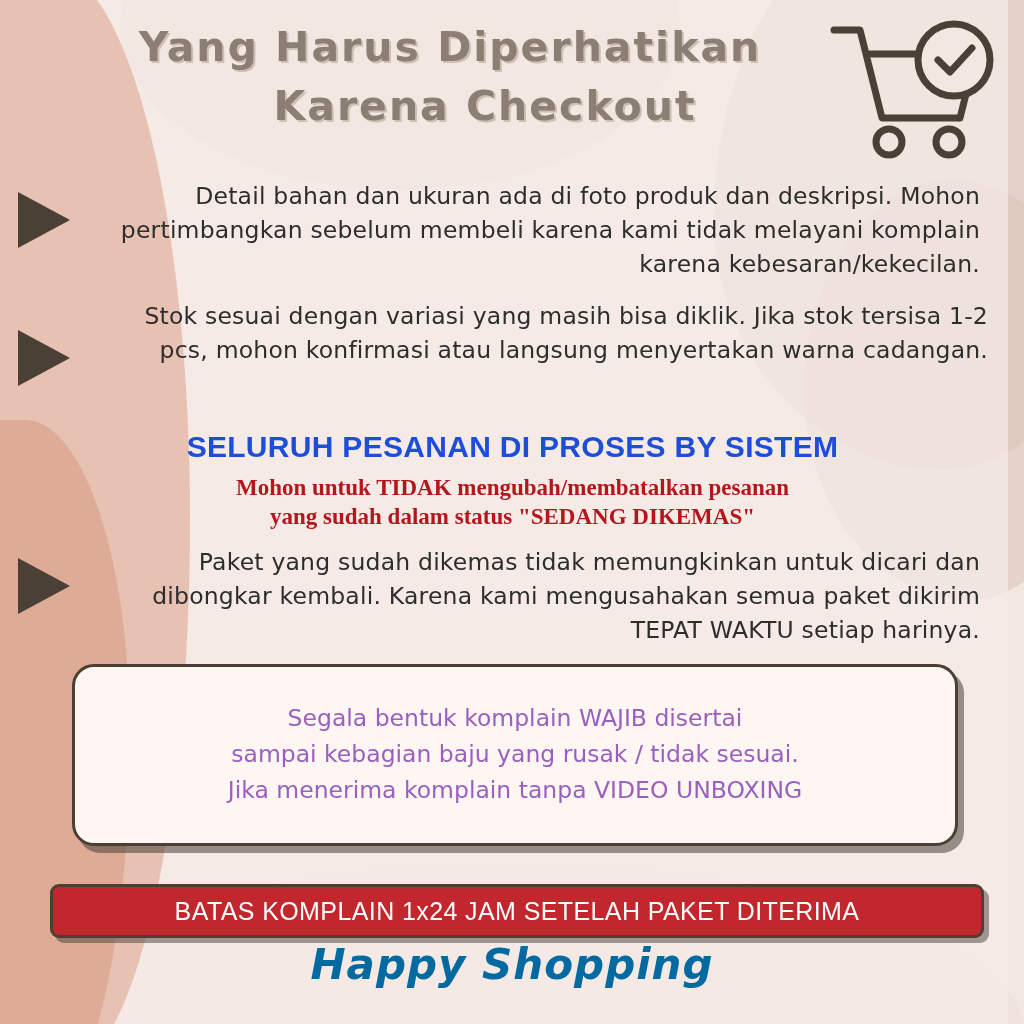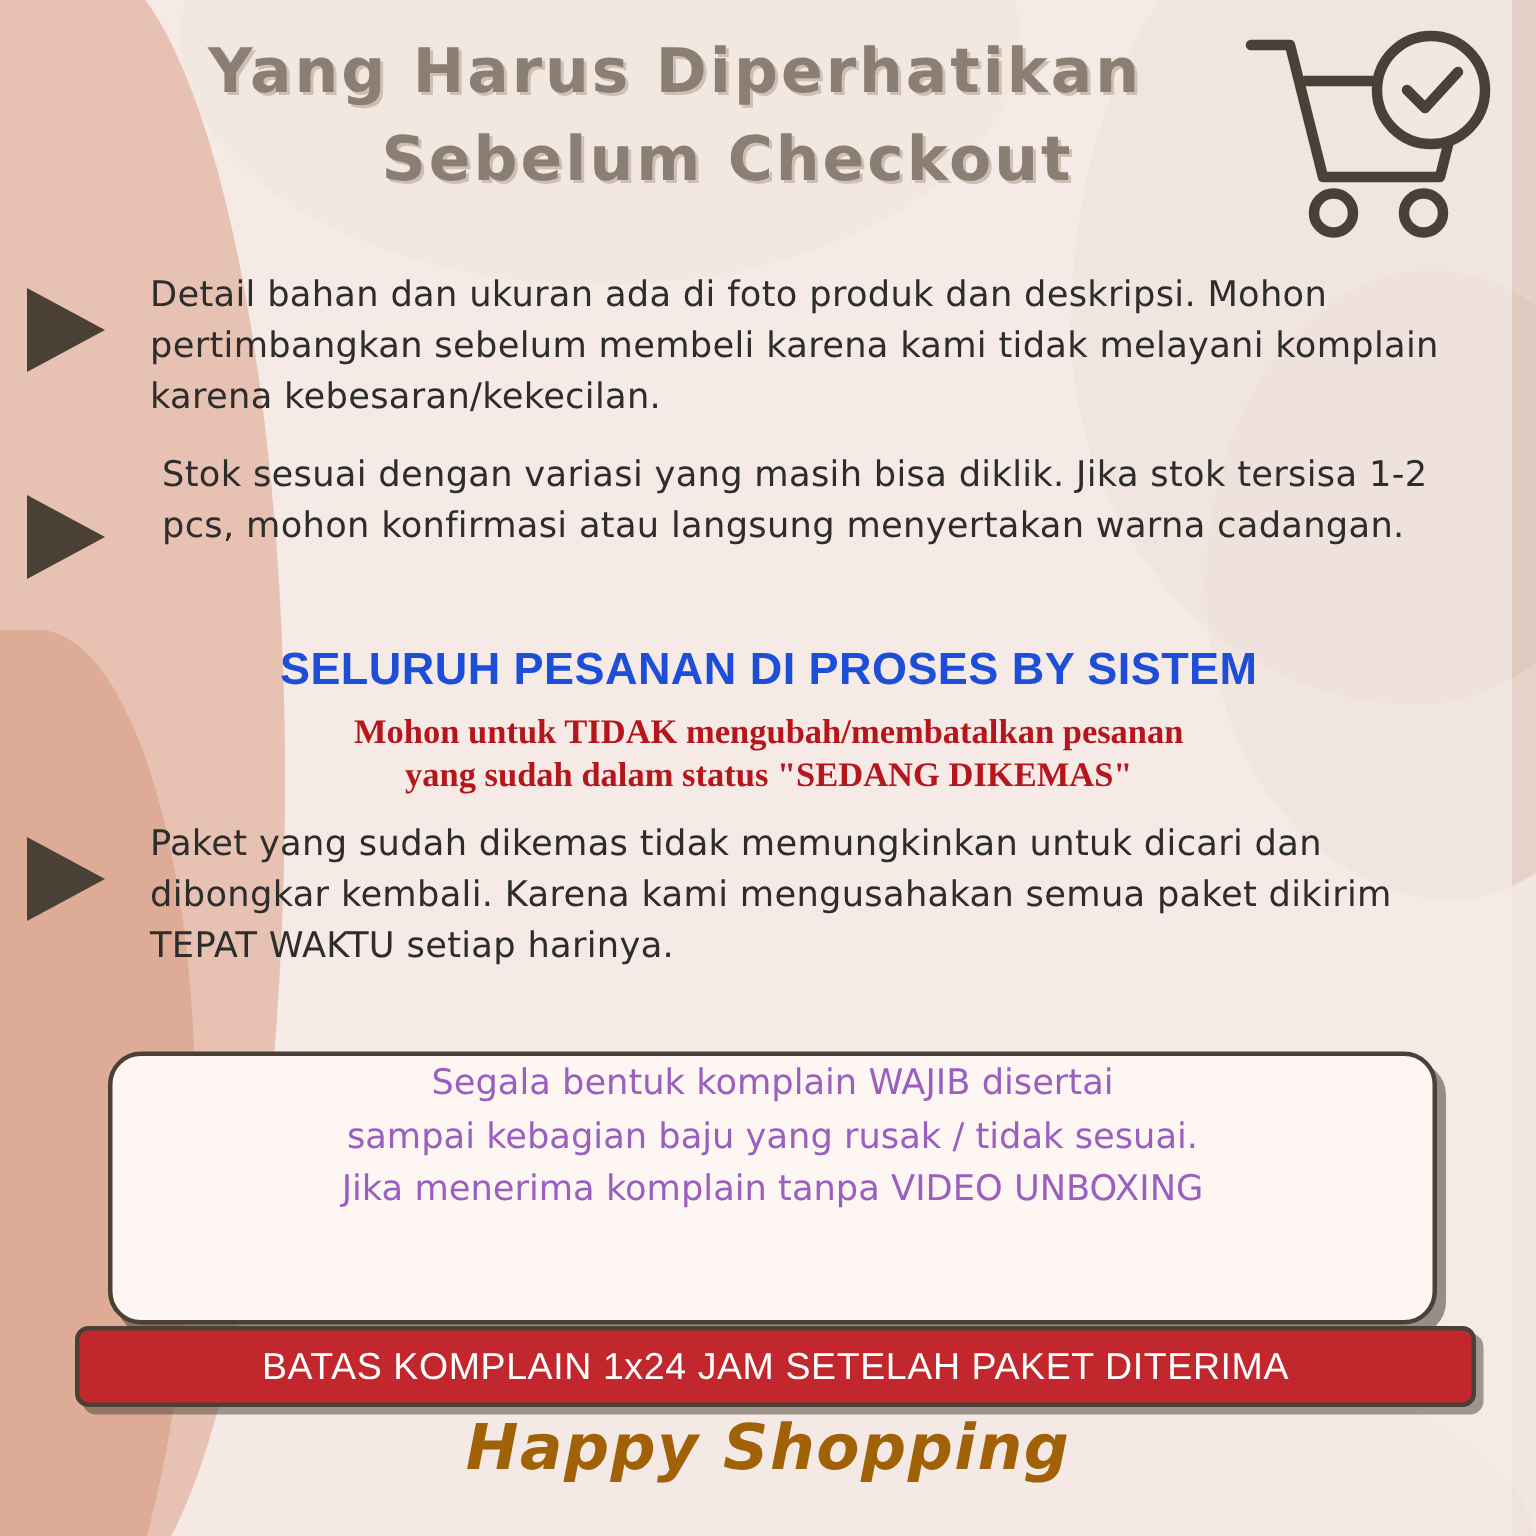--- a/index.html
+++ b/index.html
@@ -103,20 +103,21 @@
   .cart-icon {
     position: absolute;
     right: 28px; top: 14px;
     width: 170px; height: 155px;
   }
 
   .row {
     position: absolute;
     display: flex;
     align-items: flex-start;
+    text-align: right;
   }
   .arrow {
     width: 0; height: 0;
     border-top: 28px solid transparent;
     border-bottom: 28px solid transparent;
     border-left: 52px solid #4a4036;
     flex: none;
   }
   .para {
     font-family: "DejaVu Sans", sans-serif;
@@ -156,29 +157,29 @@
     font-family: Liberation Serif, serif;
     font-weight: bold;
     font-size: 23px;
     line-height: 1.25;
     margin-top: 10px;
     color: #b5161c;
   }
 
   .purple-box {
     position: absolute;
-    left: 72px; top: 701px;
+    left: 72px; top: 664px;
     width: 880px;
     height: 176px;
     background: #fdf6f2;
     border: 3px solid #4a4036;
     border-radius: 22px;
     box-shadow: 6px 7px 0 rgba(74,64,54,0.55);
     display: flex;
-    align-items: flex-start;
+    align-items: center;
     justify-content: center;
   }
   .purple-text {
     font-family: "DejaVu Sans", sans-serif;
     font-size: 23.5px;
     line-height: 1.52;
     color: #9b5fc0;
     text-align: center;
     padding: 0 14px;
   }
@@ -205,21 +206,21 @@
 
   .happy {
     position: absolute;
     left: 0; top: 940px;
     width: 1024px;
     text-align: center;
     font-family: "DejaVu Sans", sans-serif;
     font-style: italic;
     font-weight: bold;
     font-size: 42px;
-    color: #a16207;
+    color: #0369a1;
     letter-spacing: 1px;
   }
 </style>
 </head>
 <body>
 
 <div class="canvas">
 
   <div class="bg-layer">
     <div class="blob-top"></div>
@@ -228,21 +229,21 @@
     <div class="blob-bottom"></div>
     <div class="panel"></div>
     <div class="blob-left"></div>
     <div class="blob-left2"></div>
   </div>
 
   <div class="content">
 
     <div class="title-block">
       <div class="title-line l1">Yang Harus Diperhatikan</div>
-      <div class="title-line l2">Sebelum Checkout</div>
+      <div class="title-line l2">Karena Checkout</div>
     </div>
 
     <svg class="cart-icon" viewBox="0 0 170 155">
       <g fill="none" stroke="#4a4036" stroke-width="7" stroke-linecap="round" stroke-linejoin="round">
         <path d="M8 16 H34 L56 104 H132"></path>
         <path d="M44 40 H150"></path>
         <path d="M150 40 L134 104"></path>
         <circle cx="63" cy="128" r="13"></circle>
         <circle cx="123" cy="128" r="13"></circle>
         <circle cx="128" cy="46" r="36" fill="#f3e7e2"></circle>

